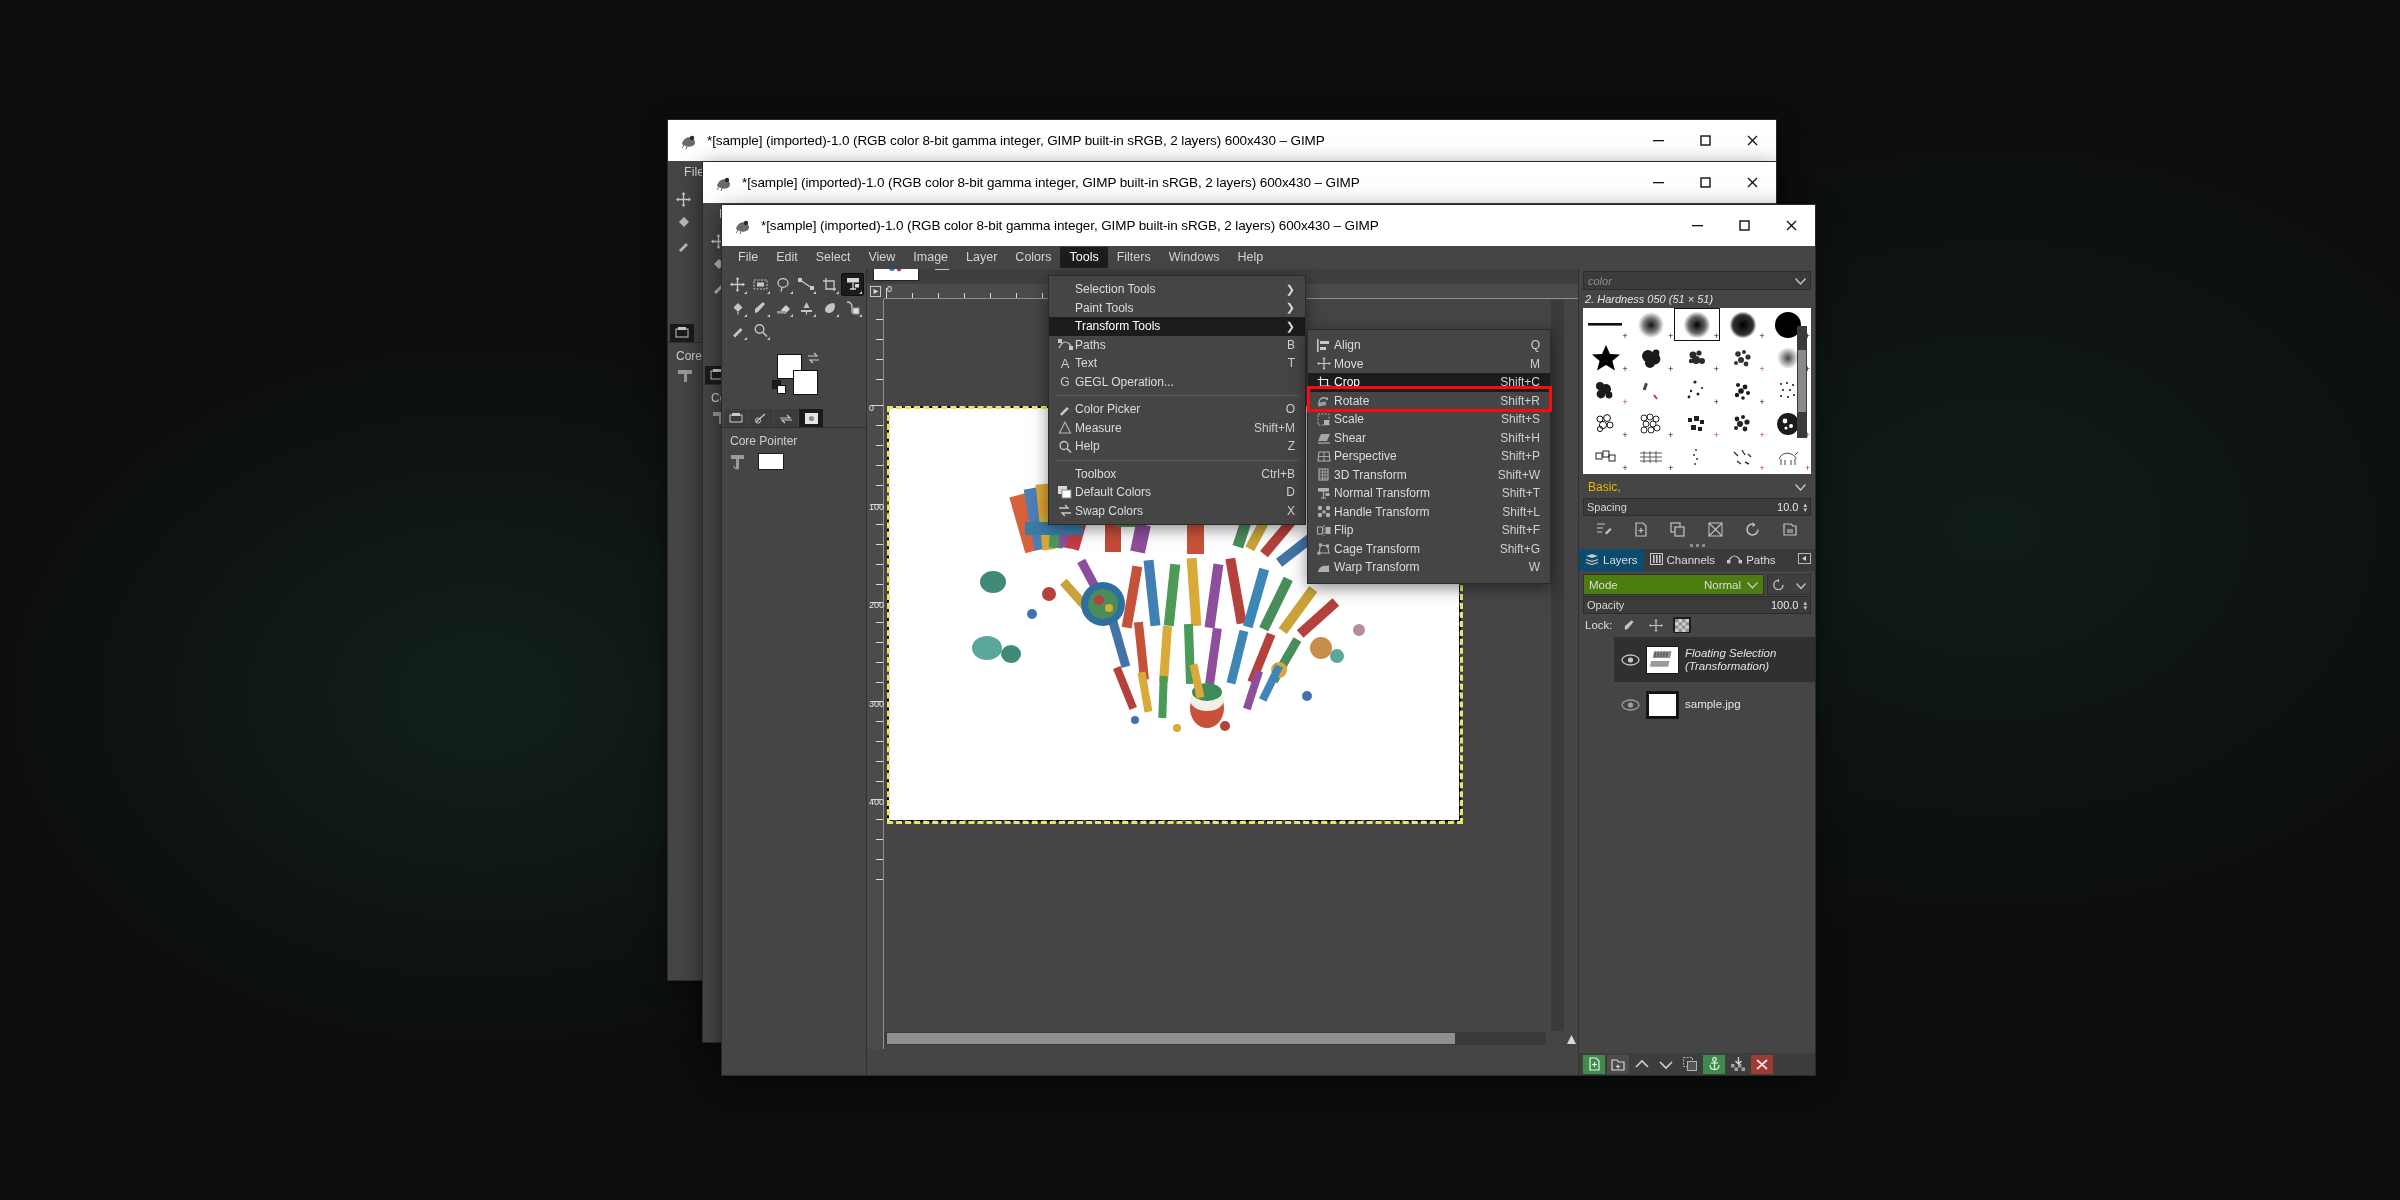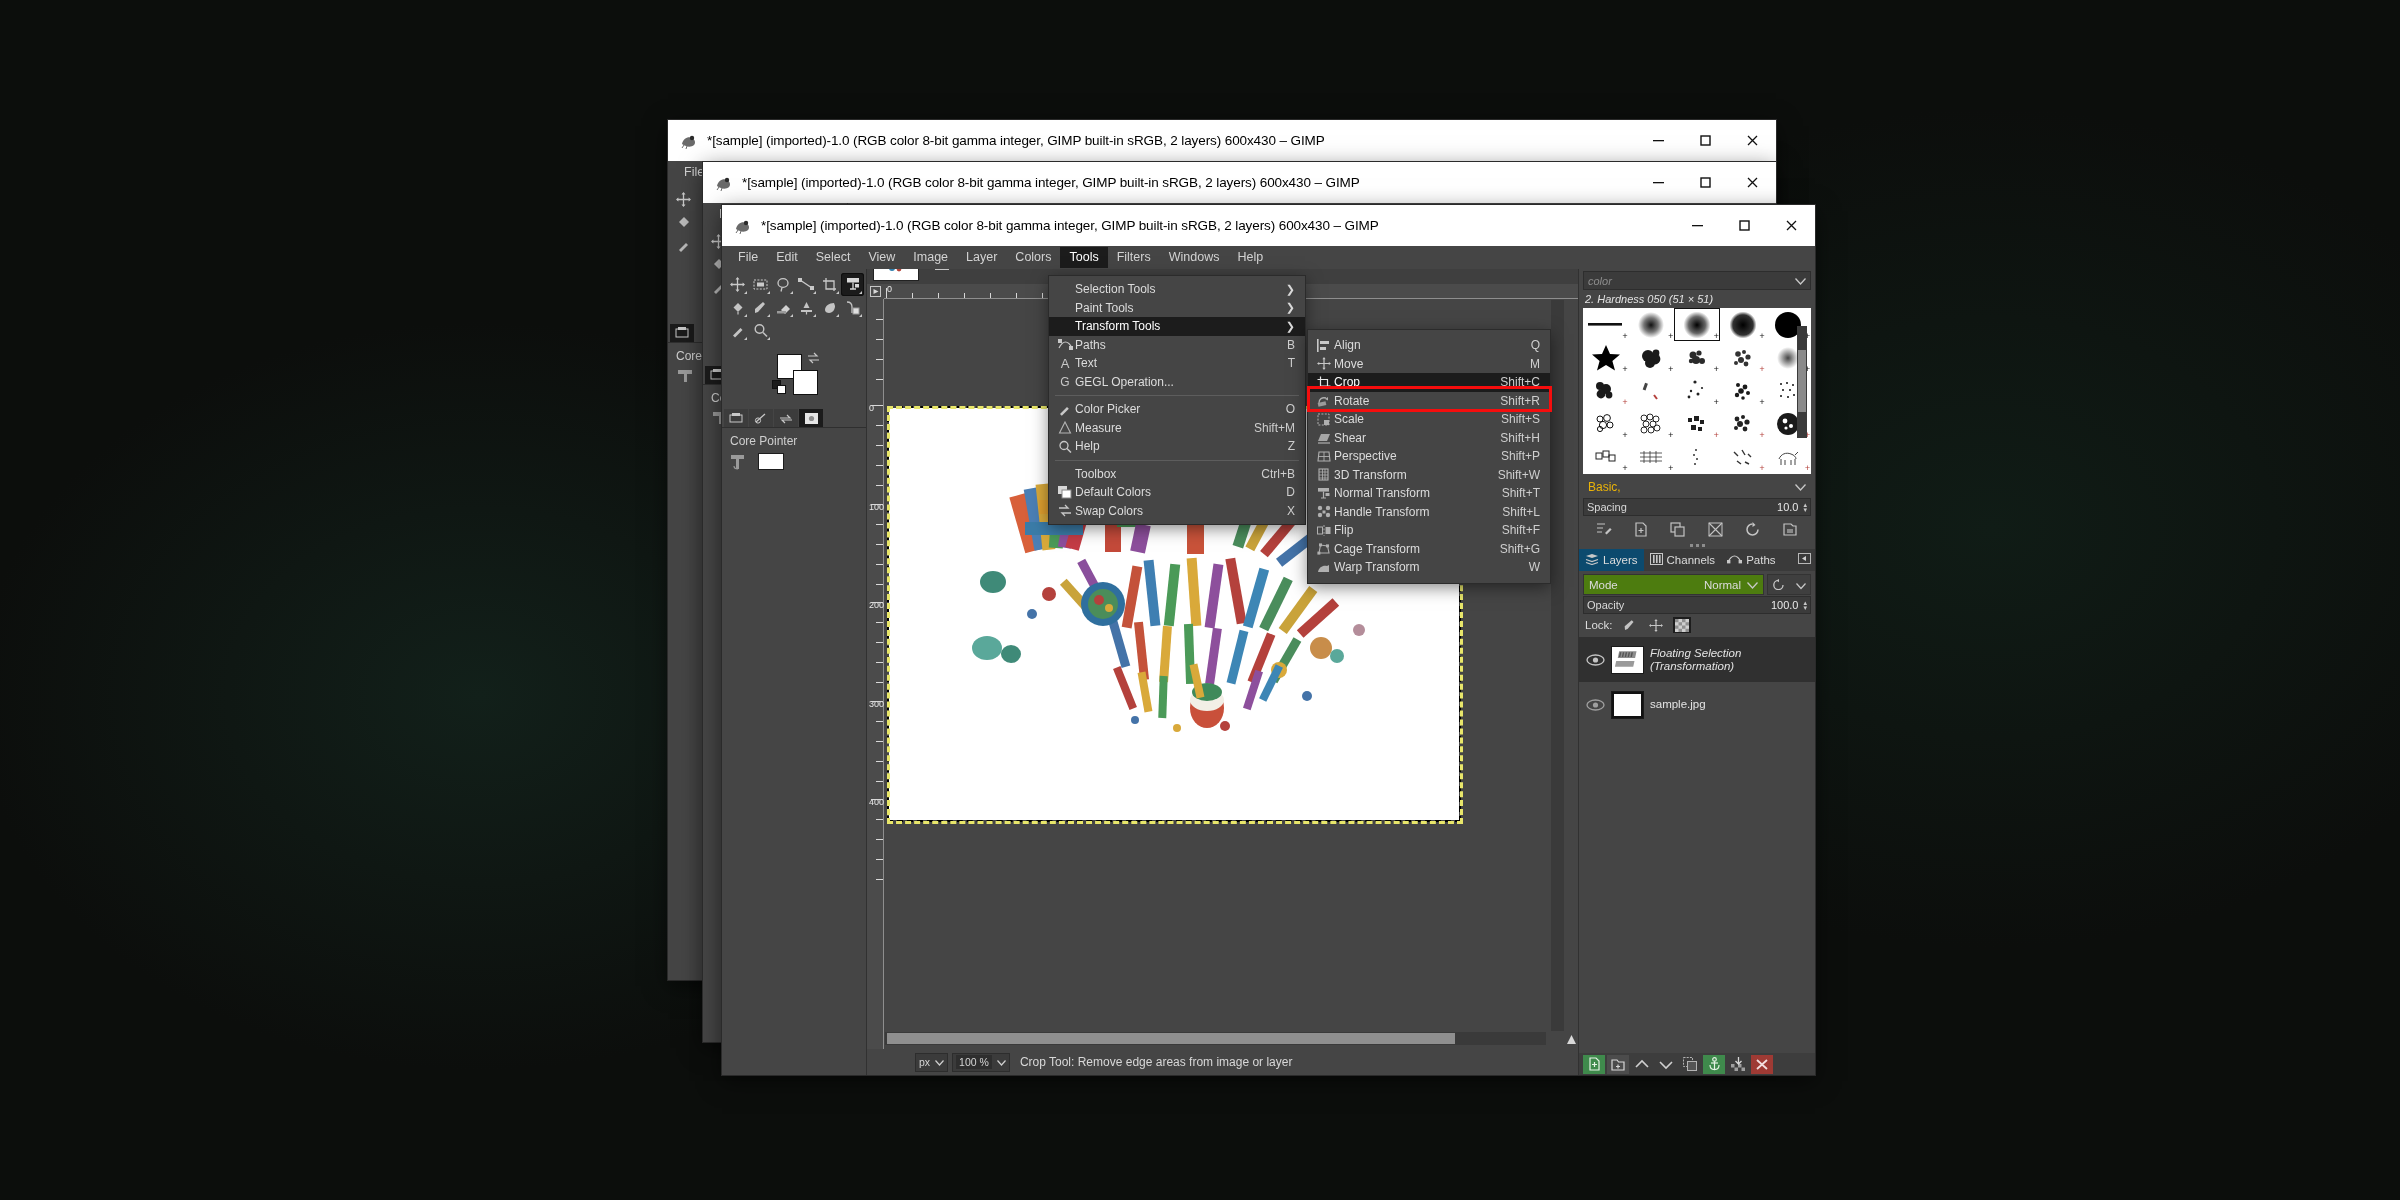--- a/index.html
+++ b/index.html
@@ -239,21 +239,21 @@
     padding: 0 6px; font-size: 11.5px; color: #dcdcdc; box-shadow: inset 0 0 0 1px #333;
     justify-content: space-between;
   }
   .mode-box .mv { display:flex; align-items:center; gap:6px; }
   .mode-extra { width: 44px; height: 21px; background: #3f3f3f; display:flex;align-items:center;justify-content:space-around; box-shadow: inset 0 0 0 1px #333; }
   .lock-row { display: flex; align-items: center; gap: 8px; padding: 3px 0 2px 6px; font-size: 11.5px; color: #dcdcdc; }
   .lock-row .lk { width: 18px; height: 16px; display: flex; align-items:center;justify-content:center; }
   .lock-row .lk.sel { background: #1d1d1d; }
 
   .layers-list { margin: 2px 0 0 0; background: #454545; }
-  .layer-item { height: 45px; display: flex; align-items: center; gap: 7px; padding: 0 6px; }
+  .layer-item { height: 45px; display: flex; align-items: center; gap: 7px; padding: 0 6px; margin-left: 35px; }
   .layer-item.sel { background: #303030; }
   .layer-eye { width: 20px; display: flex; align-items: center; justify-content: center; }
   .layer-thumb { width: 31px; height: 26px; background: #fff; border: 2px solid #fff; outline: 1px solid #1a1a1a; overflow:hidden; display:flex;align-items:center;justify-content:center;}
   .layer-thumb.boxed { border: 2px solid #ffffff; }
   .layer-name { font-size: 11.5px; color: #e4e4e4; line-height: 13px; overflow: hidden; white-space: nowrap; }
   .layer-name.ital { font-style: italic; }
   .layer-toolbar {
     position: absolute; left: 0; right: 0; bottom: 0; height: 22px;
     display: flex; align-items: center; gap: 2px; padding-left: 4px; background: #3d3d3d;
   }
@@ -839,37 +839,20 @@
       <div class="scroll-v"></div>
       <div class="scroll-h">
         <i class="thumb"></i>
       </div>
       <div class="nav-corner">
         <svg width="11" height="11">
             <path d="M5.5 1l4.5 9H1z" fill="#d8d8d8"></path>
           </svg>
       </div>
 
-      <div class="statusbar">
-        <div class="combo">
-          <span>px</span>
-          <span>
-            <svg width="9" height="6">
-                <path d="M0.5 0.5L4.5 5L8.5 0.5" stroke="#d0d0d0" fill="none" stroke-width="1.2"></path>
-              </svg></span>
-        </div>
-        <div class="combo">
-          <span class="cv">100 %</span>
-          <span>
-            <svg width="9" height="6">
-                <path d="M0.5 0.5L4.5 5L8.5 0.5" stroke="#d0d0d0" fill="none" stroke-width="1.2"></path>
-              </svg></span>
-        </div>
-        <div class="status-msg">Crop Tool: Remove edge areas from image or layer</div>
-      </div>
     </div>
 
     <div class="right-dock">
 
       <div class="rd-tabrow">
         <div class="rd-tab sel">
           <svg width="17" height="15">
               <rect width="17" height="15" fill="#f2f2f2"></rect>
               <radialGradient id="bg1">
                 <stop offset="0" stop-color="#000"></stop>

